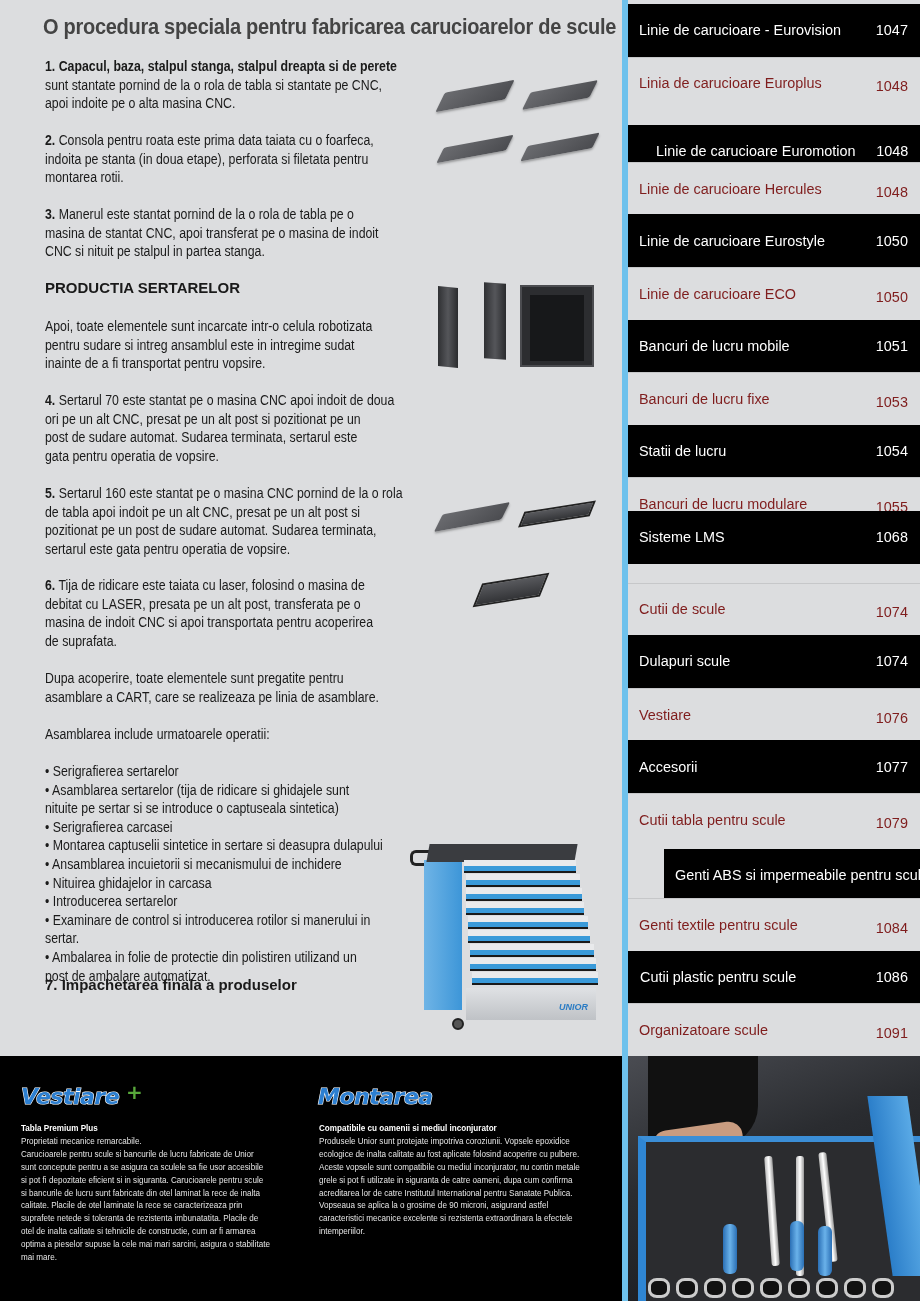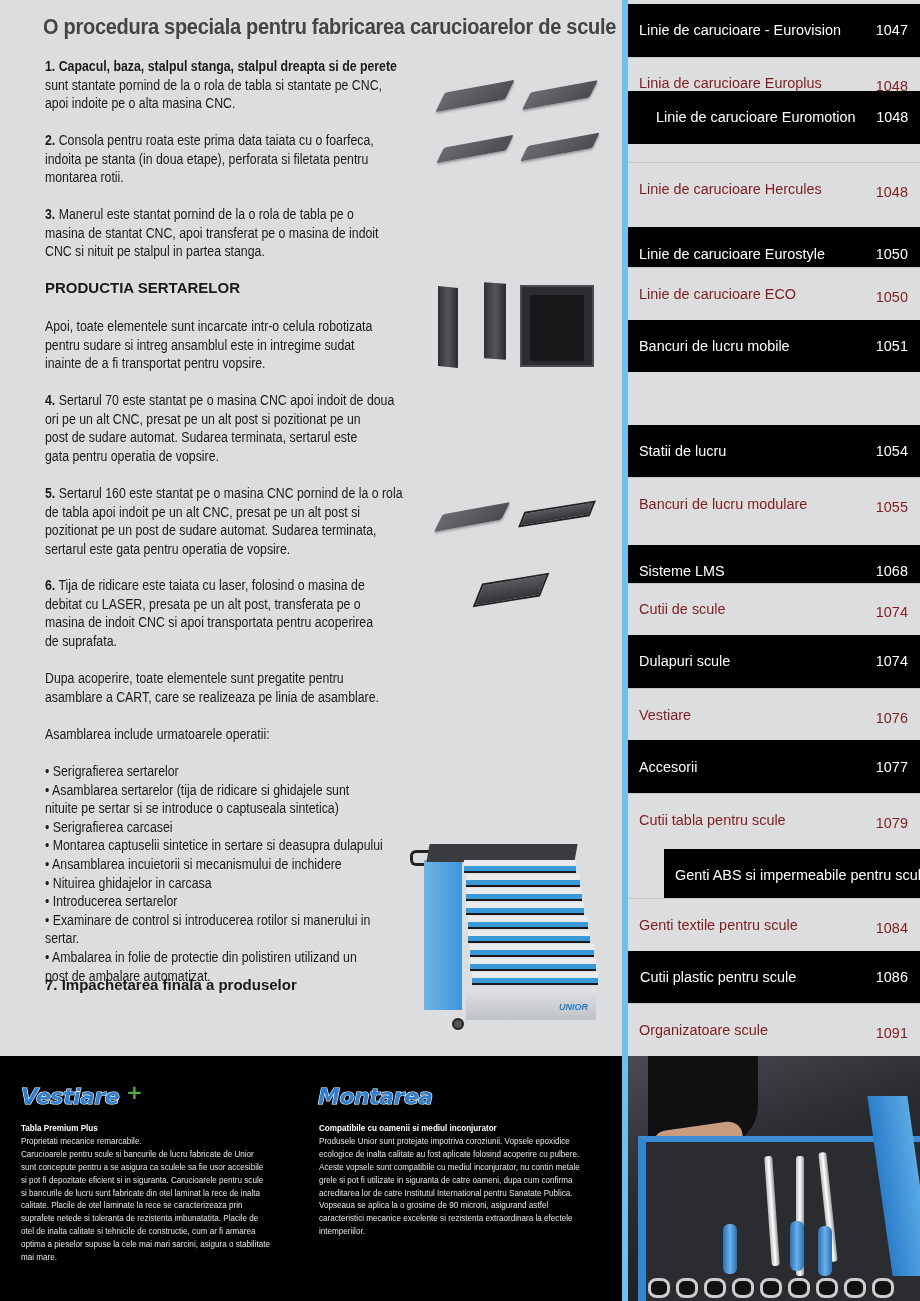--- a/index.html
+++ b/index.html
@@ -183,49 +183,53 @@
 
 <div class="index">
   <div class="idx-row dark" style="top:4px;">
       <span class="lbl">Linie de carucioare - Eurovision</span>
       <span class="pg">1047</span>
     </div>
   <div class="idx-row light" style="top:56.6px;">
       <span class="lbl">Linia de carucioare Europlus</span>
       <span class="pg">1048</span>
     </div>
-  <div class="idx-row dark" style="top:91px;padding-left:28px;">
+  <div class="idx-row dark" style="top:125px;padding-left:28px;">
       <span class="lbl">Linie de carucioare Euromotion</span>
       <span class="pg">1048</span>
     </div>
   <div class="idx-row light" style="top:161.8px;">
       <span class="lbl">Linie de carucioare Hercules</span>
       <span class="pg">1048</span>
     </div>
-  <div class="idx-row dark" style="top:214.4px;margin-top:13px;">
+  <div class="idx-row dark" style="top:214.4px;">
       <span class="lbl">Linie de carucioare Eurostyle</span>
       <span class="pg">1050</span>
     </div>
   <div class="idx-row light" style="top:267px;">
       <span class="lbl">Linie de carucioare ECO</span>
       <span class="pg">1050</span>
     </div>
   <div class="idx-row dark" style="top:319.6px;">
       <span class="lbl">Bancuri de lucru mobile</span>
       <span class="pg">1051</span>
     </div>
+  <div class="idx-row light" style="top:372.2px;">
+      <span class="lbl">Bancuri de lucru fixe</span>
+      <span class="pg">1053</span>
+    </div>
   <div class="idx-row dark" style="top:424.8px;">
       <span class="lbl">Statii de lucru</span>
       <span class="pg">1054</span>
     </div>
   <div class="idx-row light" style="top:477.4px;">
       <span class="lbl">Bancuri de lucru modulare</span>
       <span class="pg">1055</span>
     </div>
-  <div class="idx-row dark" style="top:545px;">
+  <div class="idx-row dark" style="top:511px;">
       <span class="lbl">Sisteme LMS</span>
       <span class="pg">1068</span>
     </div>
   <div class="idx-row light" style="top:582.6px;">
       <span class="lbl">Cutii de scule</span>
       <span class="pg">1074</span>
     </div>
   <div class="idx-row dark" style="top:635.2px;">
       <span class="lbl">Dulapuri scule</span>
       <span class="pg">1074</span>

